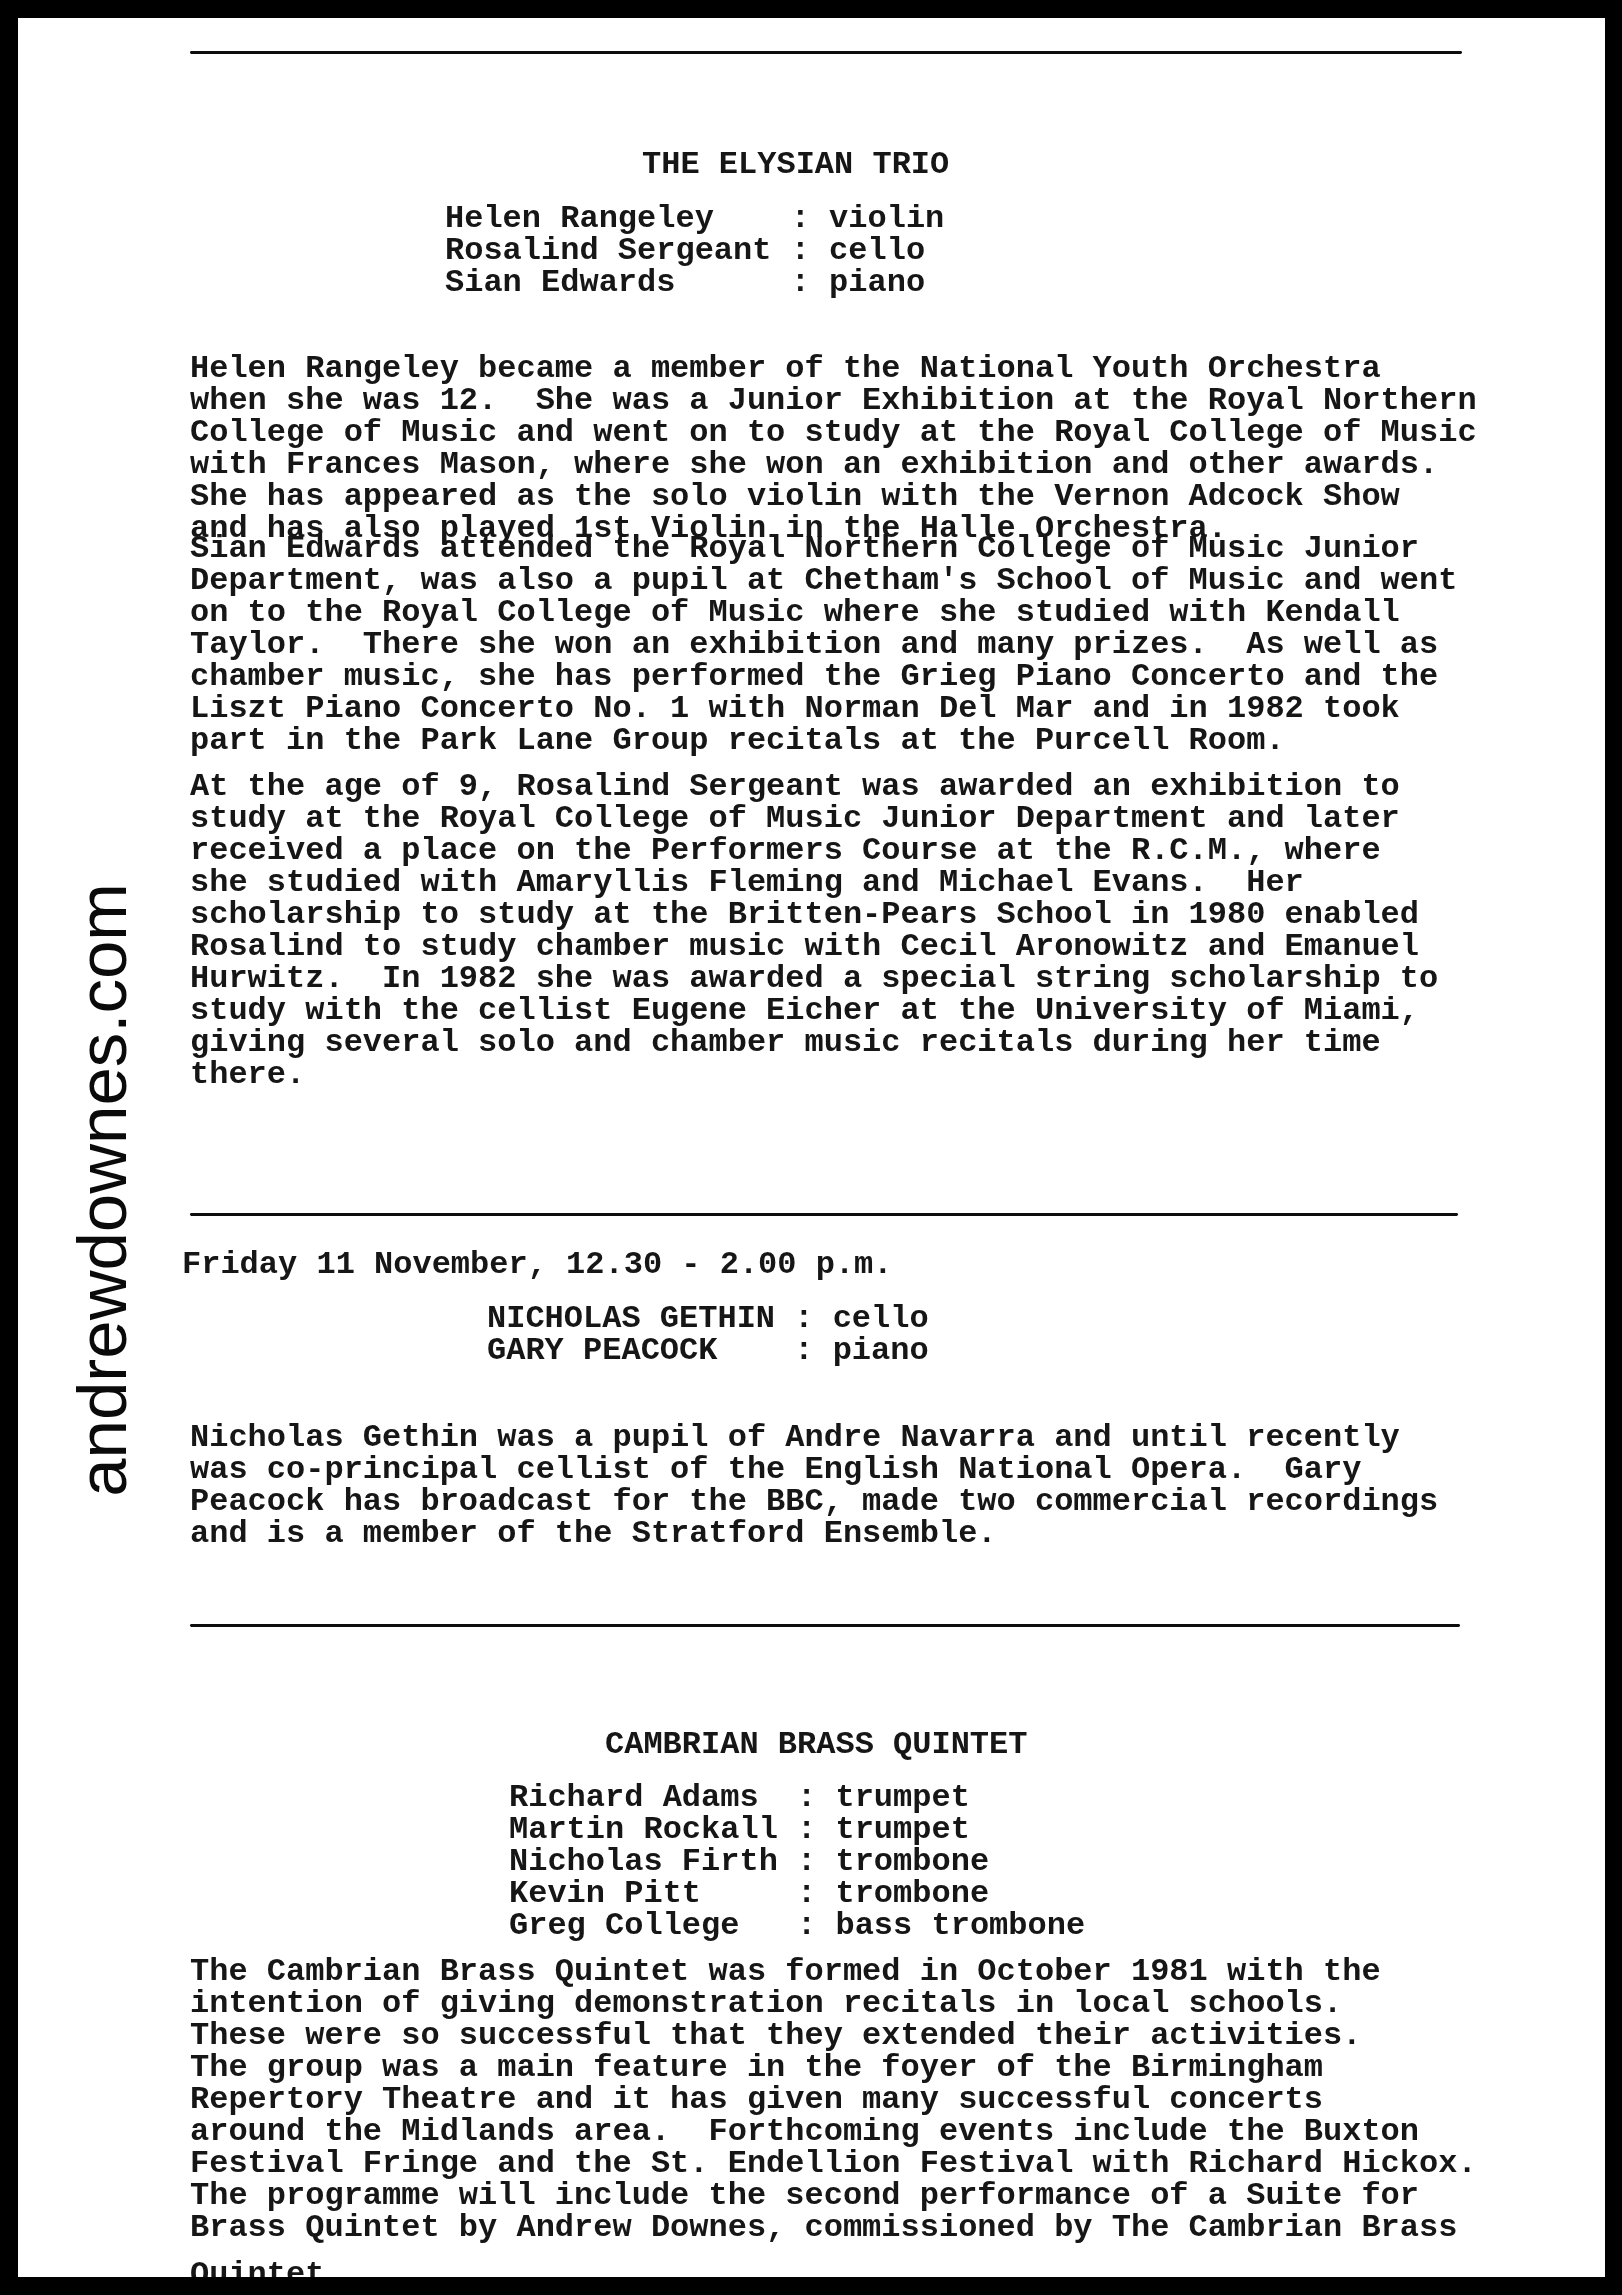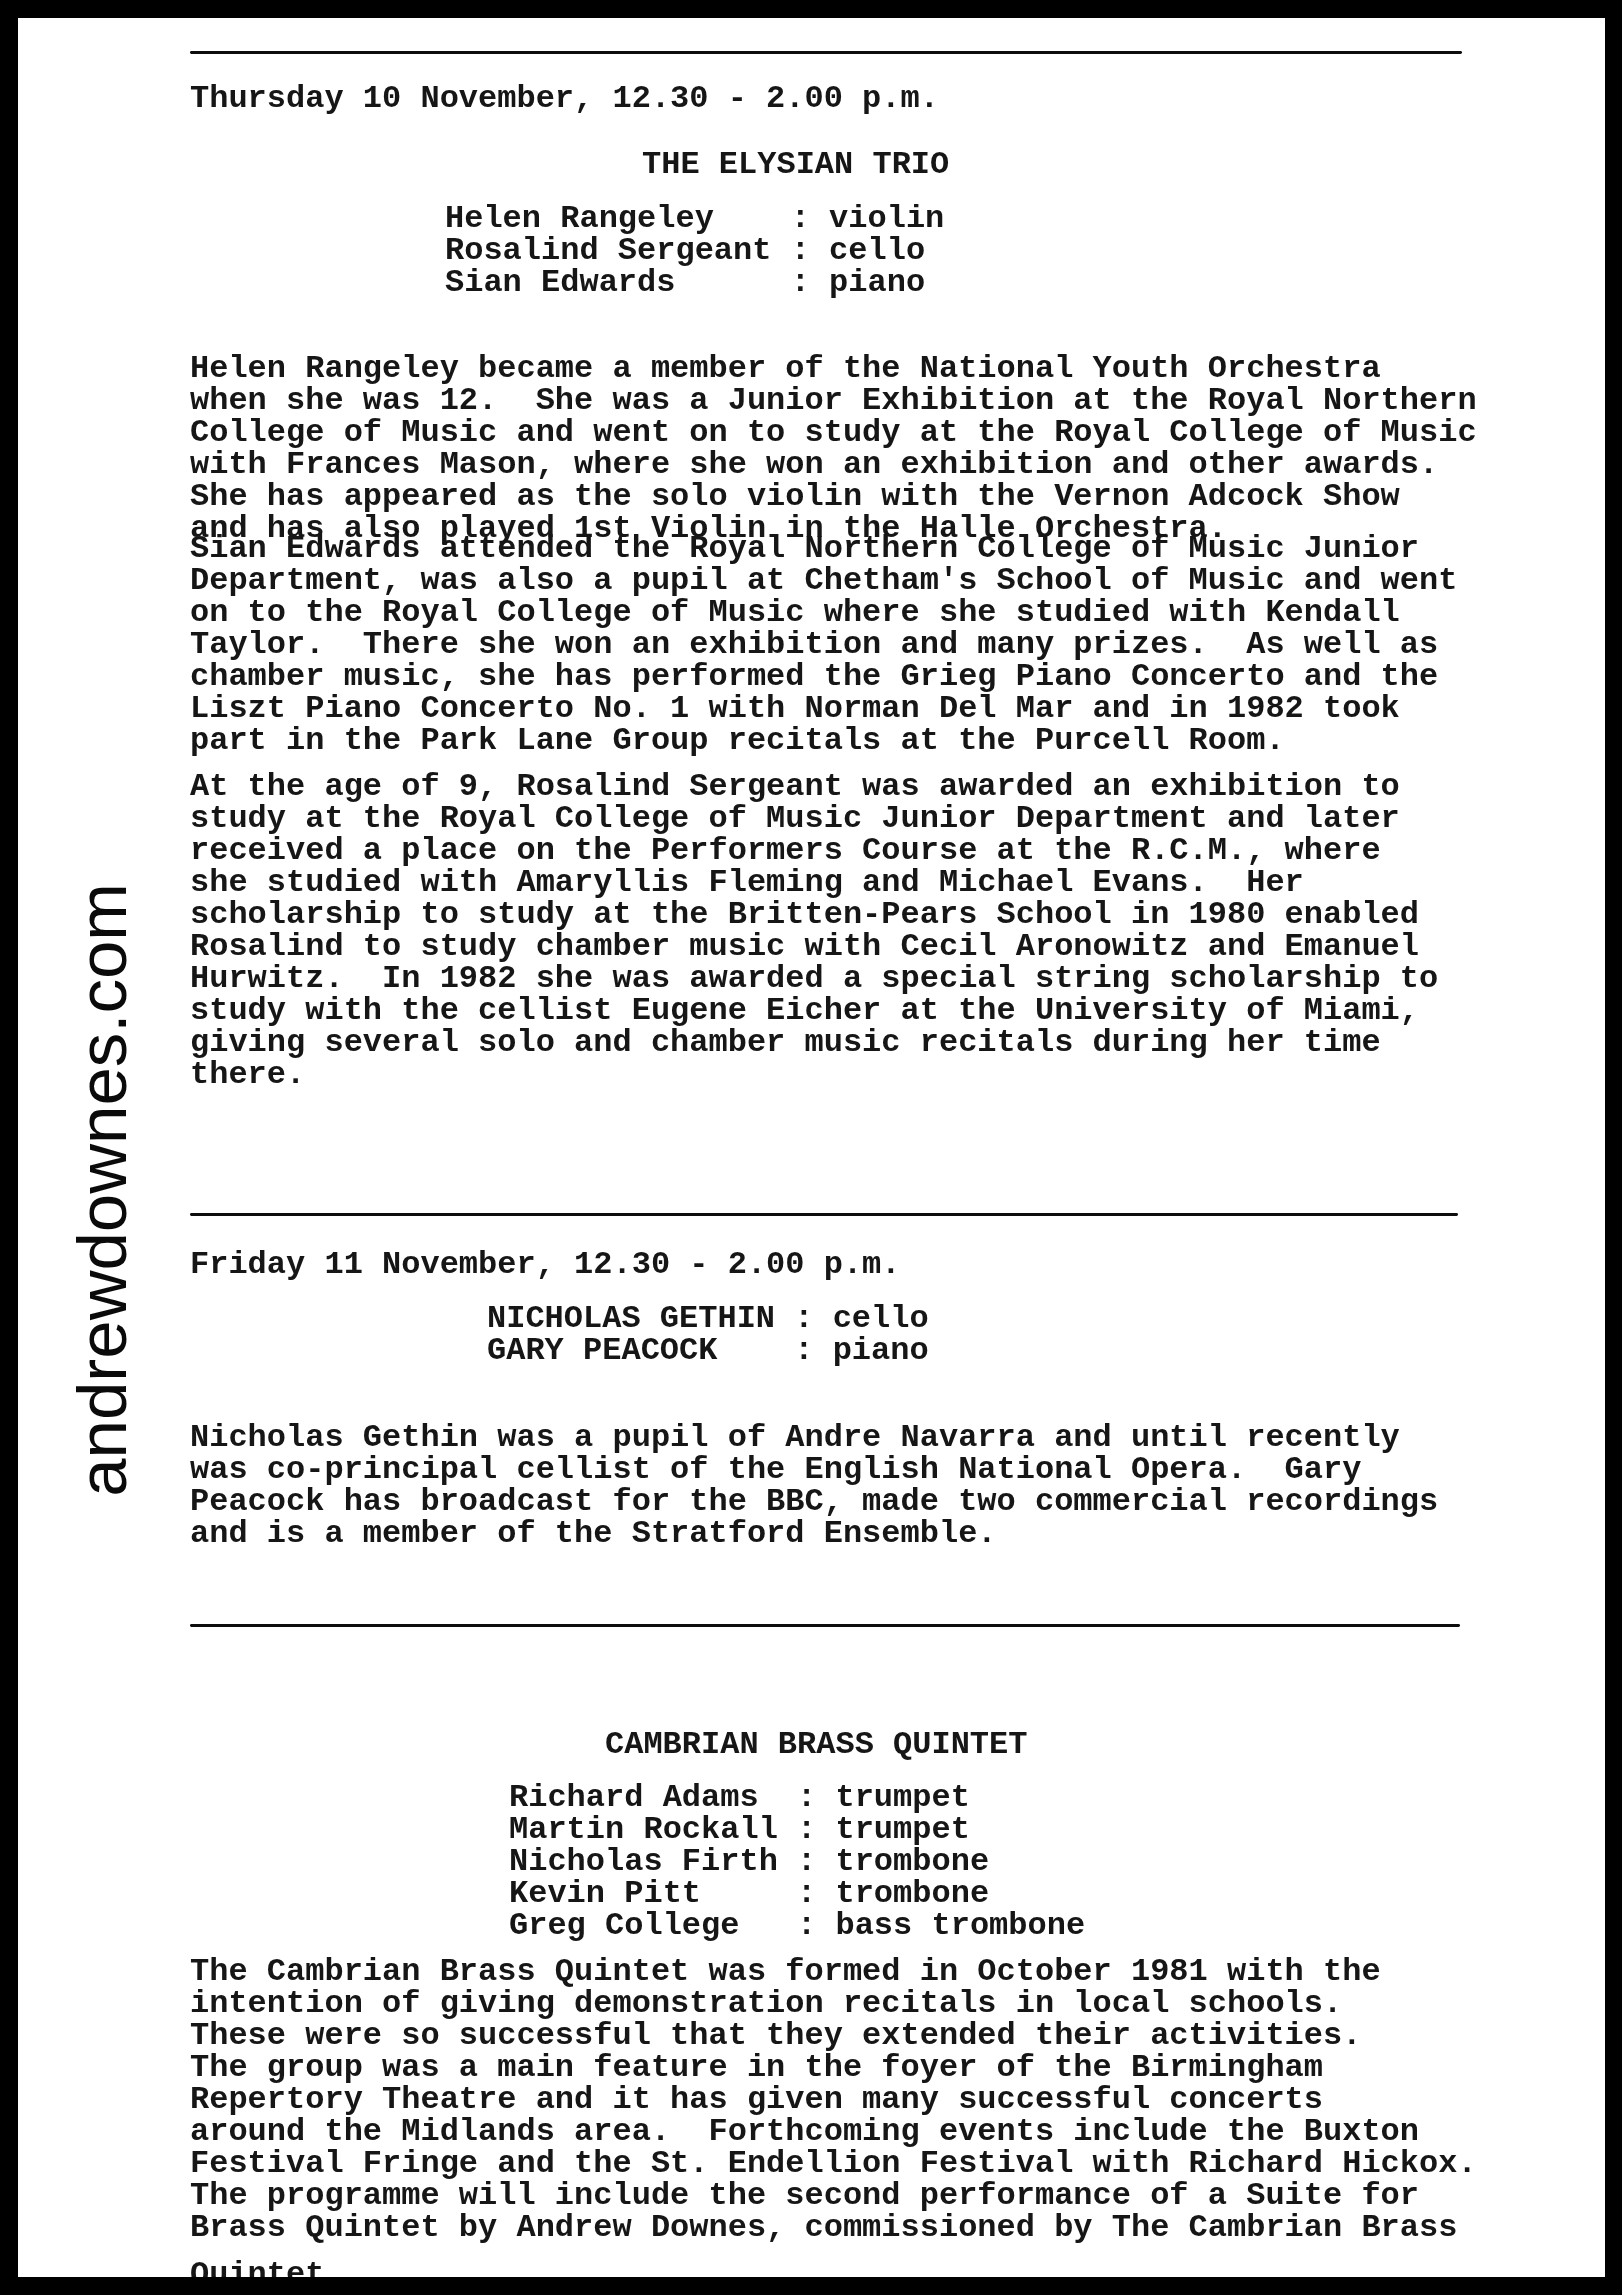--- a/index.html
+++ b/index.html
@@ -43,21 +43,20 @@
 </style>
 </head>
 <body>
 
 <div class="page">
 
   <div class="watermark">andrewdownes.com</div>
 
   <div class="rule" style="left:172px; top:33px; width:1272px;"></div>
 
-  <div class="abs mono" style="left:172px; top:65px;">Thursday 10 November, 12.30 - 2.00 p.m.</div>
 
   <div class="abs mono ensemble-title" style="left:624px; top:131px;">THE ELYSIAN TRIO</div>
 
   <div class="roster mono" style="left:427px; top:185px;">
     <div class="roster-row">
       <span class="rname w18">Helen Rangeley</span>
       <span class="rsep">:</span>
       <span class="rinstr">violin</span>
     </div>
     <div class="roster-row">
@@ -93,21 +92,21 @@
 she studied with Amaryllis Fleming and Michael Evans.  Her
 scholarship to study at the Britten-Pears School in 1980 enabled
 Rosalind to study chamber music with Cecil Aronowitz and Emanuel
 Hurwitz.  In 1982 she was awarded a special string scholarship to
 study with the cellist Eugene Eicher at the University of Miami,
 giving several solo and chamber music recitals during her time
 there.</div>
 
   <div class="rule" style="left:172px; top:1195px; width:1268px;"></div>
 
-  <div class="abs mono" style="left:172px; top:1231px;">Friday 11 November, 12.30 - 2.00 p.m.</div>
+  <div class="abs mono" style="left:164px; top:1231px;">Friday 11 November, 12.30 - 2.00 p.m.</div>
 
   <div class="roster mono" style="left:469px; top:1285px;">
     <div class="roster-row">
       <span class="rname w16">NICHOLAS GETHIN</span>
       <span class="rsep">:</span>
       <span class="rinstr">cello</span>
     </div>
     <div class="roster-row">
       <span class="rname w16">GARY PEACOCK</span>
       <span class="rsep">:</span>

